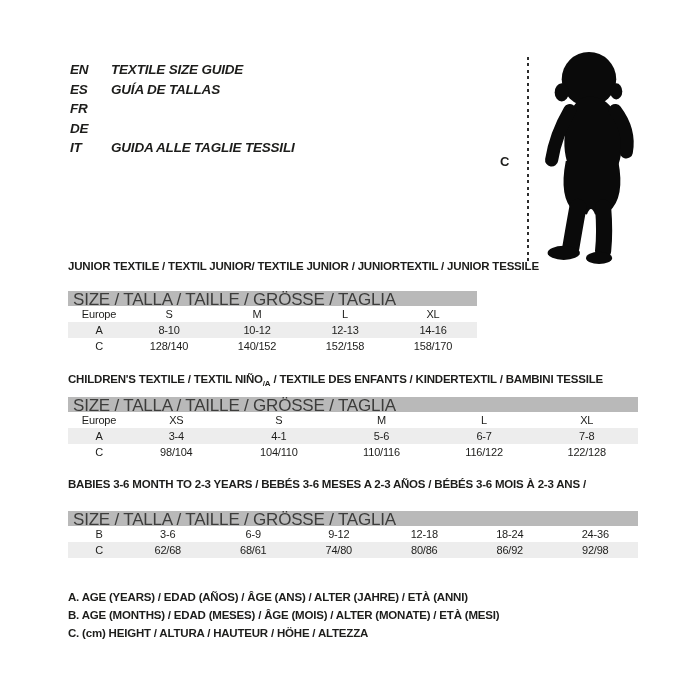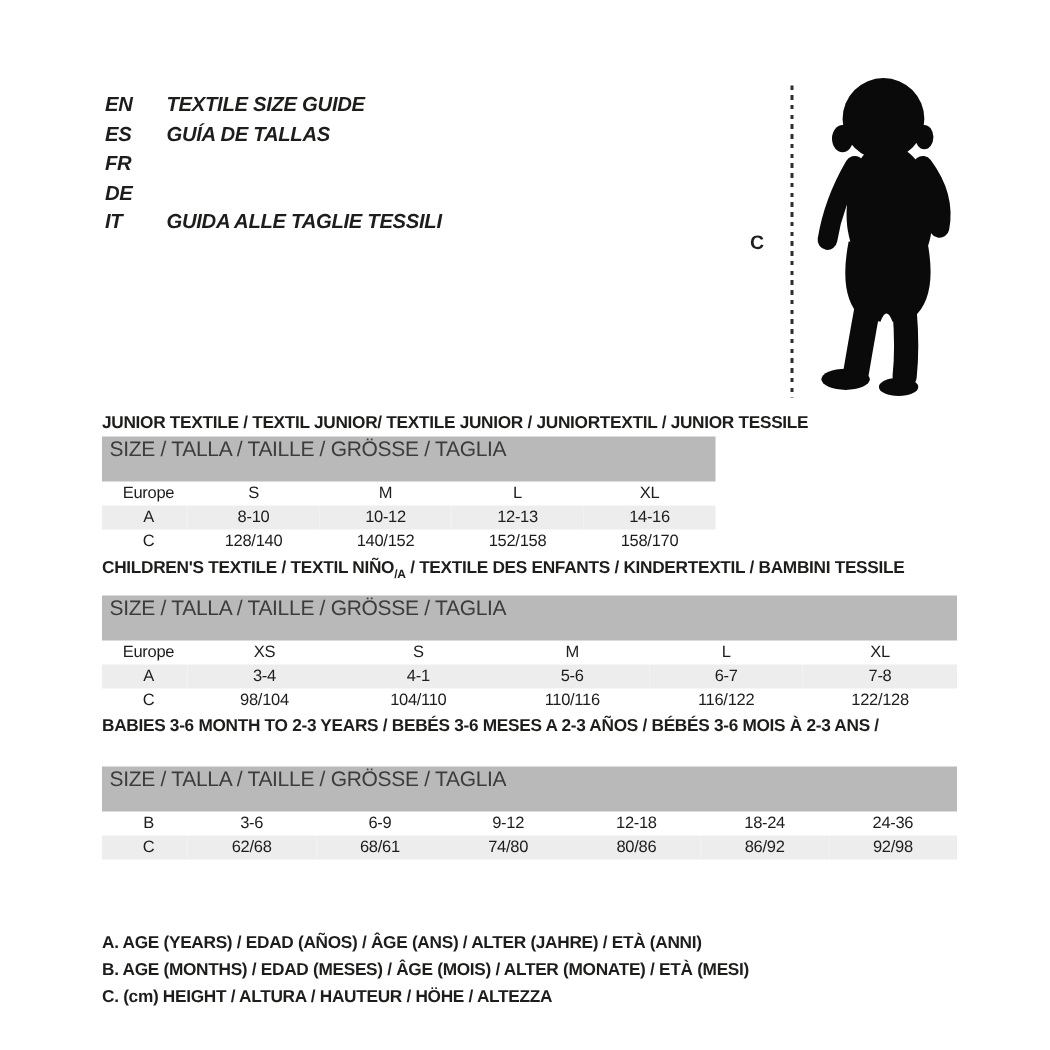--- a/index.html
+++ b/index.html
@@ -19,21 +19,21 @@
   
   .measure-line{left:527px;top:57px;width:2px;height:208px;
     background:repeating-linear-gradient(to bottom,#2e2e2e 0 3px,transparent 3px 6.5px);}
   .measure-label{left:500px;top:154px;font-size:13px;font-weight:bold;}
   .baby-svg{left:536px;top:50px;}
 
   
   .tbl-title{font-size:11.5px;font-weight:bold;letter-spacing:-0.2px;line-height:16px;white-space:nowrap;}
   .tbl-title sub{font-size:8px;}
   .size-table{display:table;border-collapse:collapse;table-layout:fixed;}
-  .bar{display:block;font-size:14px;color:#3c3c3b;height:30px;line-height:17px;padding-left:5px;letter-spacing:-0.2px;}
+  .bar{display:block;font-size:17px;color:#3c3c3b;height:15px;line-height:17px;padding-left:5px;letter-spacing:-0.2px;}
   .trow{display:table-row;}
   .trow>div{display:table-cell;font-size:11px;height:16px;line-height:16px;vertical-align:middle;text-align:center;letter-spacing:-0.2px;}
   .trow .tlabel{width:52px;text-align:center;padding-left:5px;}
 
   
   .note{font-size:11.5px;font-weight:bold;line-height:18px;letter-spacing:-0.2px;white-space:nowrap;}
 </style>
 </head>
 <body>
 
@@ -67,21 +67,21 @@
   <path d="M52 46 C 70 46 80 60 83 80 C 86 100 83 112 78 120 L 34 120 C 28 108 26 94 29 77 C 32 60 40 46 52 46 Z"></path>
   <path d="M78 60 Q 93 80 89 101" stroke="#0a0a0a" stroke-width="13" stroke-linecap="round" fill="none"></path>
   <path d="M33 60 Q 19 84 15 109" stroke="#0a0a0a" stroke-width="13" stroke-linecap="round" fill="none"></path>
   <path d="M29 110 Q 22 146 37 160 L 50 163 Q 54 152 58 163 L 72 160 Q 88 146 81 110 Z"></path>
   <path d="M41 156 Q 37 178 34 196" stroke="#0a0a0a" stroke-width="17" stroke-linecap="round" fill="none"></path>
   <path d="M66 156 Q 68 180 66 199" stroke="#0a0a0a" stroke-width="16" stroke-linecap="round" fill="none"></path>
   <ellipse cx="27" cy="201" rx="16" ry="7"></ellipse>
   <ellipse cx="62" cy="206" rx="13" ry="6"></ellipse>
 </svg>
 
-<div class="abs tbl-title" style="left:68px;top:274px;">JUNIOR TEXTILE / TEXTIL JUNIOR/ TEXTILE JUNIOR / JUNIORTEXTIL / JUNIOR TESSILE</div>
+<div class="abs tbl-title" style="left:68px;top:258px;">JUNIOR TEXTILE / TEXTIL JUNIOR/ TEXTILE JUNIOR / JUNIORTEXTIL / JUNIOR TESSILE</div>
 <div class="abs" style="left:68px;top:291px;width:409px;">
   <div class="bar" style="background:#b9b9b9;">SIZE / TALLA / TAILLE / GRÖSSE / TAGLIA</div>
   <div class="size-table" style="width:409px;">
     <div class="trow">
       <div class="tlabel">Europe</div>
       <div>S</div>
       <div>M</div>
       <div>L</div>
       <div>XL</div>
     </div>
@@ -153,17 +153,17 @@
       <div>62/68</div>
       <div>68/61</div>
       <div>74/80</div>
       <div>80/86</div>
       <div>86/92</div>
       <div>92/98</div>
     </div>
   </div>
 </div>
 
-<div class="abs" style="left:68px;top:588px;margin-top:32px;">
+<div class="abs" style="left:68px;top:588px;">
   <div class="note">A. AGE (YEARS) / EDAD (AÑOS) / ÂGE (ANS) / ALTER (JAHRE) / ETÀ (ANNI)</div>
   <div class="note">B. AGE (MONTHS) / EDAD (MESES) / ÂGE (MOIS) / ALTER (MONATE) / ETÀ (MESI)</div>
   <div class="note">C. (cm) HEIGHT / ALTURA / HAUTEUR / HÖHE / ALTEZZA</div>
 </div>
 
 </body></html>

